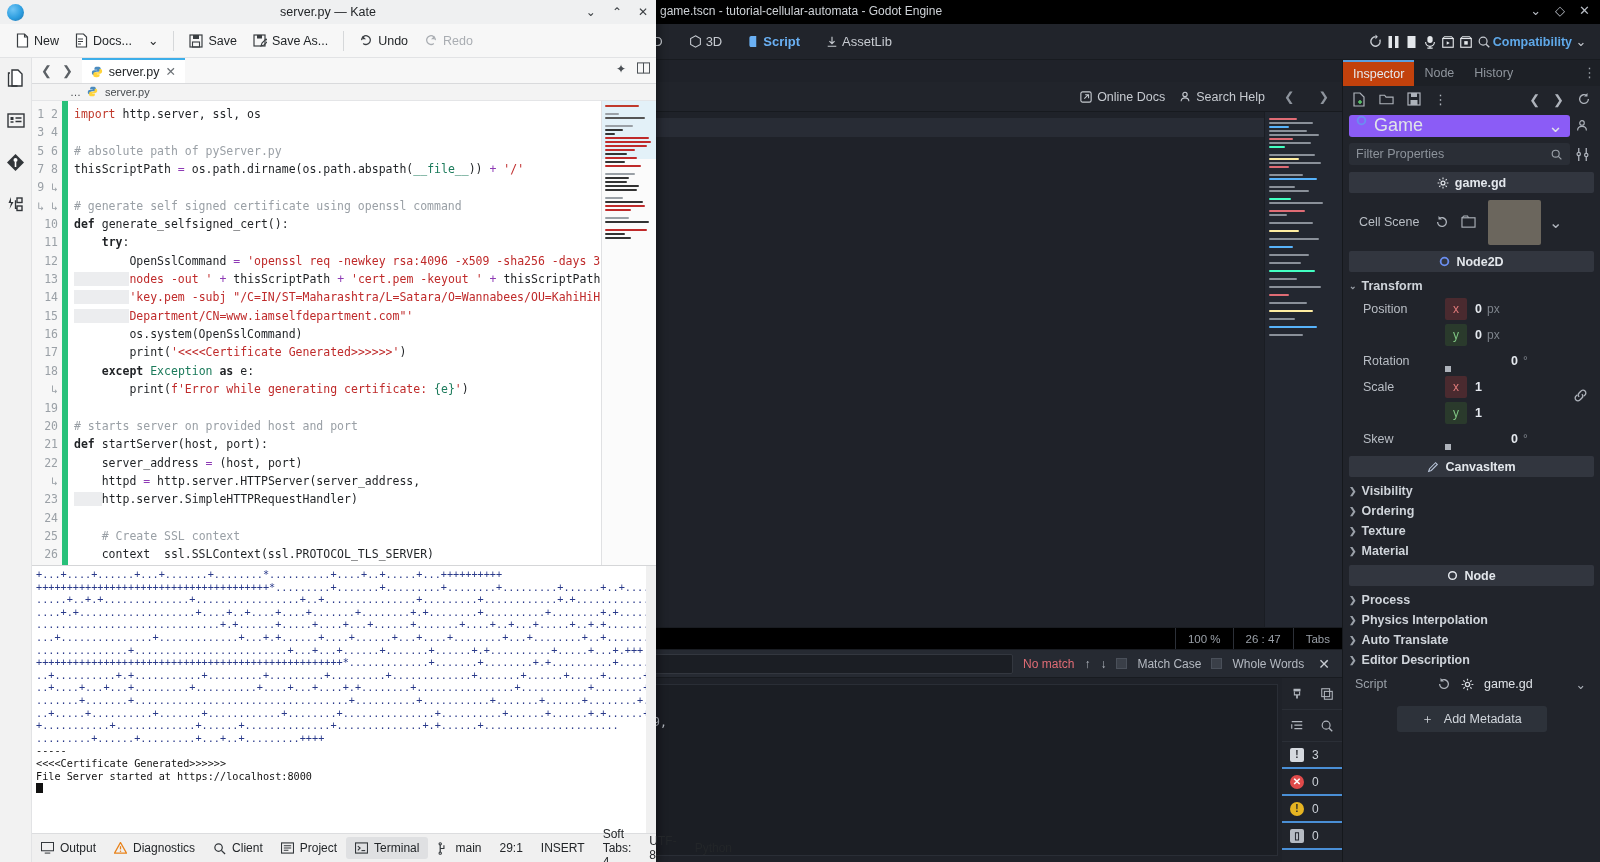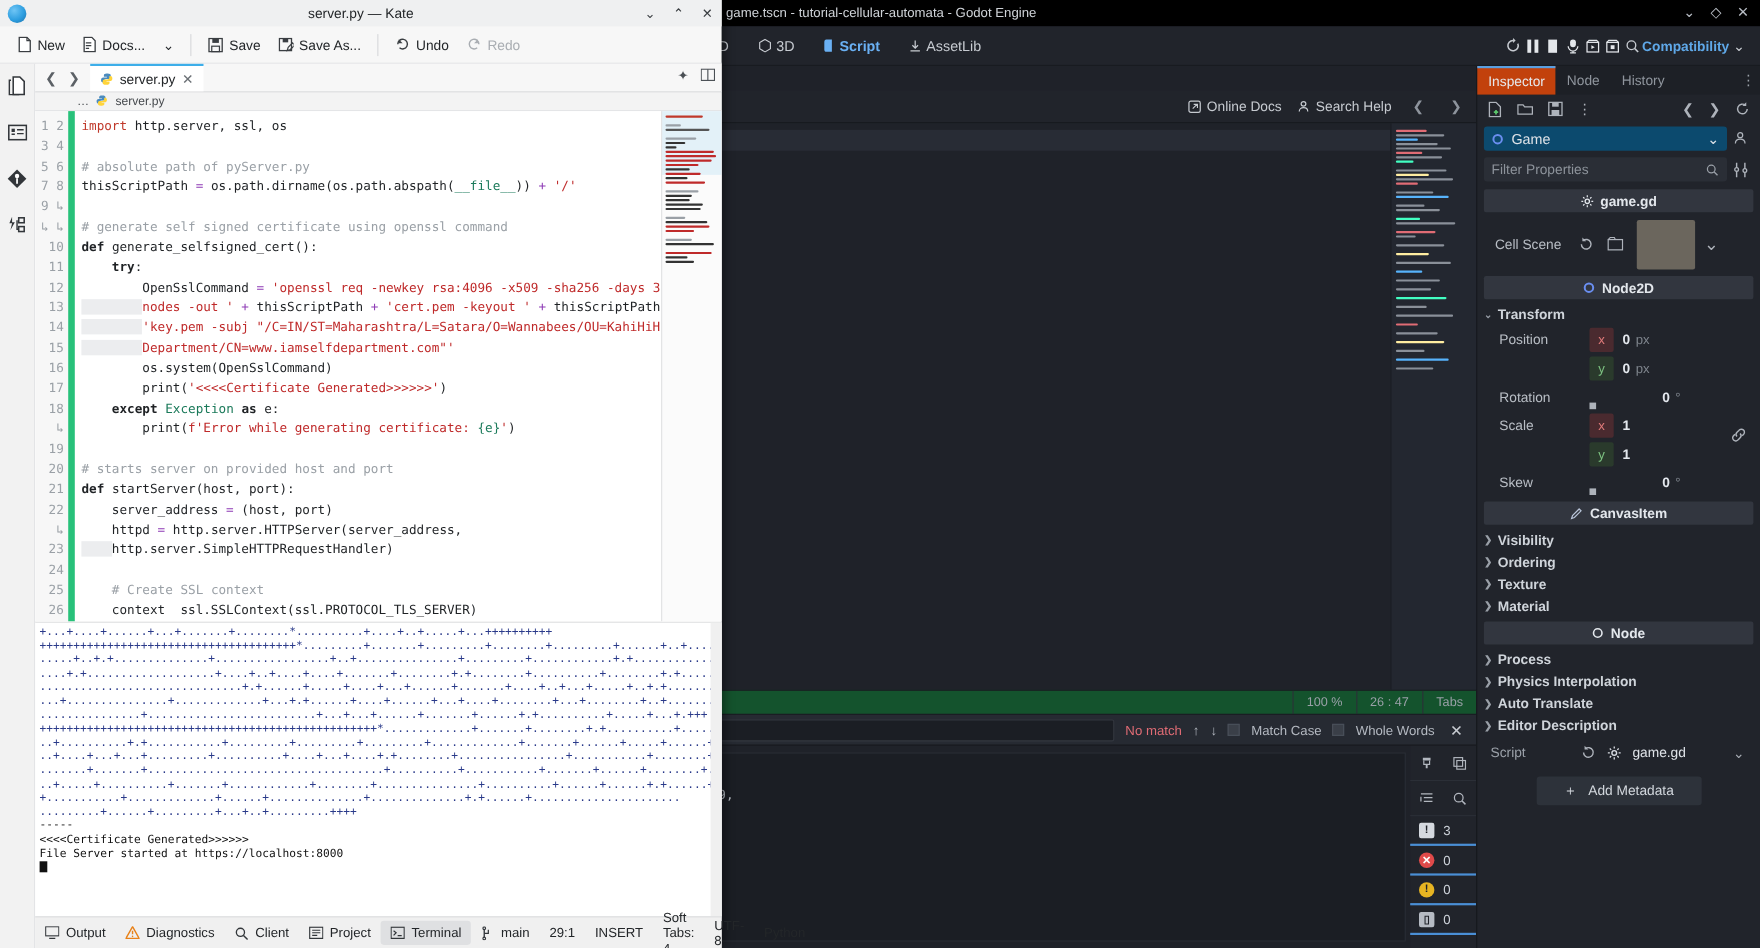--- a/index.html
+++ b/index.html
@@ -62,21 +62,21 @@
   .gfn { color: #57b3fb; }
   .gty { color: #42ffc2; }
   .gstr { color: #ffeda1; }
   .gcm { color: #6a7179; }
   .gcon { color: #a1ffe0; }
 
   .godot-minimap { width: 78px; background: #232730; border-left: 1px solid #1a1d23; position: relative; }
   .mm-line { position: absolute; height: 2px; border-radius: 1px; }
 
   .godot-statusline {
-    height: 22px; background: #14532d; display: flex; align-items: center;
+    height: 22px; background: #000000; display: flex; align-items: center;
     justify-content: flex-end; font-size: 11.5px; color: #9aa0a8;
     border-top: 1px solid #191c21;
   }
   .godot-statusline > div { padding: 0 12px; border-left: 1px solid #2c3038; height: 22px; display:flex; align-items:center; }
 
   .godot-findbar {
     height: 28px; background: #262a32; display: flex; align-items: center;
     gap: 10px; padding: 0 8px; font-size: 12px; color: #b4b9c1;
     border-top: 1px solid #1a1d23;
   }
@@ -107,21 +107,21 @@
 
   
   .godot-inspector { width: 258px; background: #21242b; border-left: 1px solid #15181c; display: flex; flex-direction: column; }
   .insp-tabs { height: 26px; display: flex; align-items: stretch; background: #1d2026; font-size: 12.5px; position: relative;}
   .insp-tab { padding: 0 10px; display: flex; align-items: center; color: #8f959d; cursor: pointer; }
   .insp-tab.active { color: #e6e9ed; background: #c2410c; border-top: 2px solid #5a9fe0; }
   .insp-kebab { position:absolute; right:4px; top:5px; color:#9aa0a8; cursor:pointer; font-size:13px;}
   .insp-toolbar { height: 26px; display: flex; align-items: center; gap: 13px; padding: 0 9px; color: #aeb3bb; font-size: 13px; }
   .insp-toolbar .spacer { flex: 1; }
   .insp-row { display: flex; align-items: center; margin: 3px 6px; }
-  .insp-select { flex:1; height: 22px; background: #0c4a6e; border-radius: 3px; display: flex; align-items: center; gap: 7px; padding: 0 7px; font-size: 13px; color:#dfe3e8; cursor:pointer;}
+  .insp-select { flex:1; height: 22px; background: #8b5cf6; border-radius: 3px; display: flex; align-items: flex-start; gap: 7px; padding: 0 7px; font-size: 18px; color:#dfe3e8; cursor:pointer;}
   .insp-filter { flex:1; height: 22px; background: #2a2e36; border-radius: 3px; display: flex; align-items: center; justify-content: space-between; padding: 0 7px; font-size: 12.5px; color: #8d939b; }
   .insp-side-ic { width: 24px; display:flex; align-items:center; justify-content:center; color:#aeb3bb; cursor:pointer;}
   .insp-content { flex:1; overflow: hidden; padding: 0 6px; }
   .insp-header {
     height: 21px; background: #32363f; border-radius: 2px; display: flex; align-items: center;
     justify-content: center; gap: 6px; font-size: 12.5px; font-weight: bold; color: #e3e7ec; margin: 4px 0;
     cursor:pointer;
   }
   .insp-prop { display: flex; align-items: center; height: 26px; font-size: 12.5px; color: #b9bec5; }
   .insp-prop .plabel { width: 96px; padding-left: 14px; }

